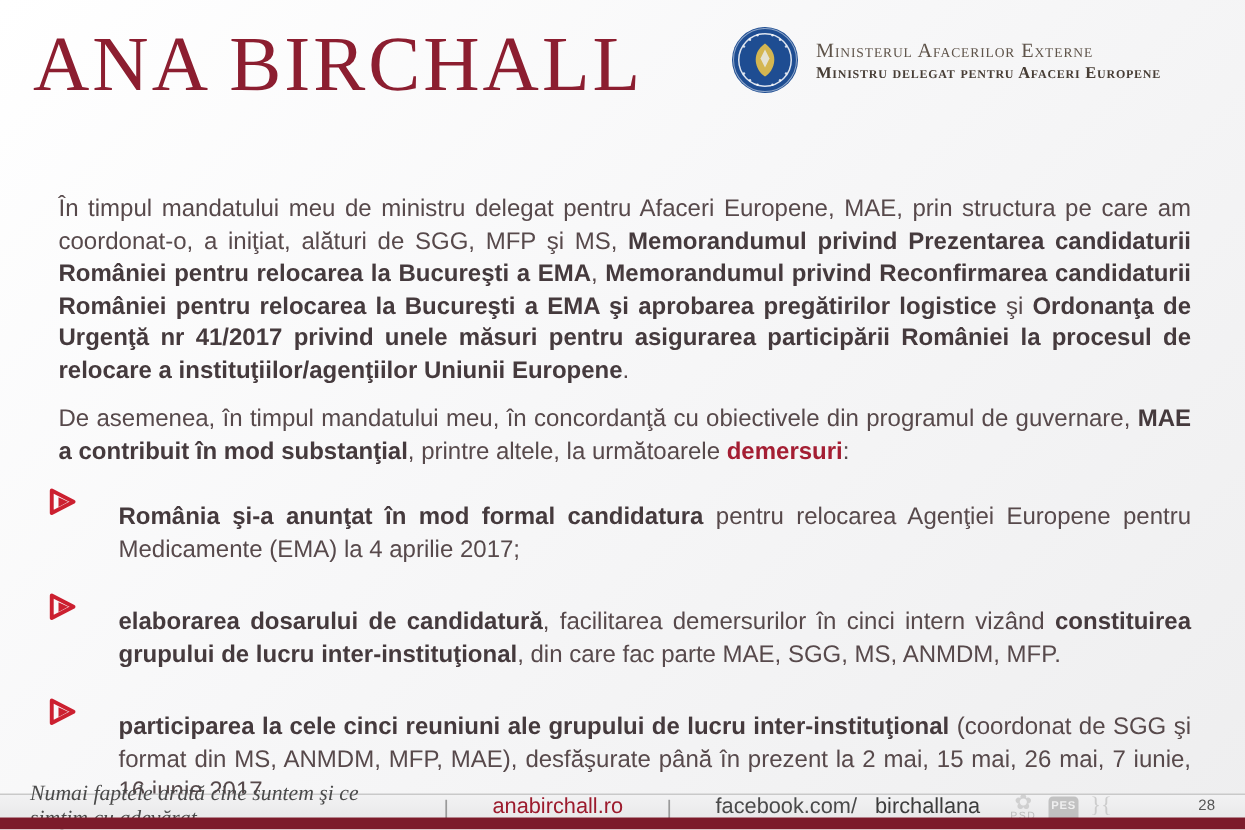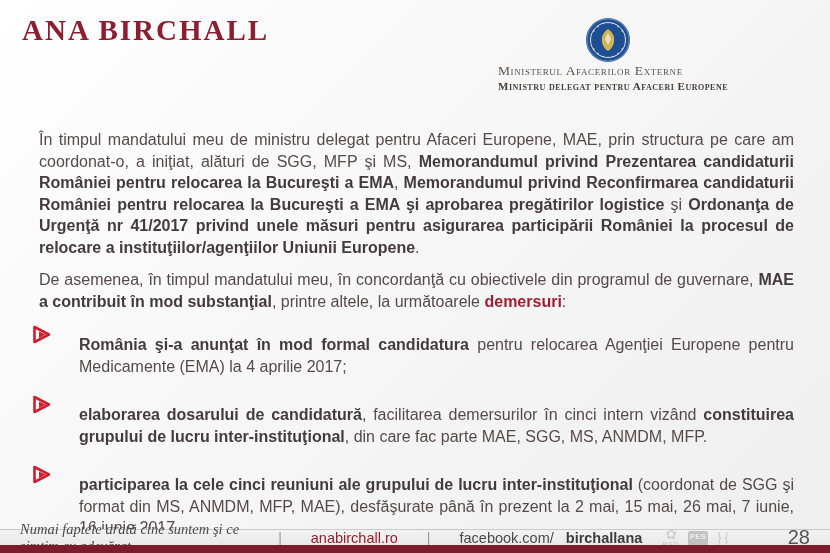--- a/index.html
+++ b/index.html
@@ -6,23 +6,23 @@
   body{font-family:"Liberation Sans",sans-serif;}
   .slide{
     position:relative;width:830px;height:553px;overflow:hidden;
     background:linear-gradient(135deg,#ffffff 0%,#f7f7f8 45%,#eeeeef 100%);
   }
   
   .header{position:absolute;top:0;left:0;right:0;height:100px;}
   .title{
     position:absolute;left:22px;top:14px;
     font-family:"Liberation Serif",serif;
-    font-size:29px;letter-spacing:2px;color:#8c1e30;font-weight:700;
+    font-size:52px;letter-spacing:2px;color:#8c1e30;font-weight:400;
   }
-  .gov-block{position:absolute;top:17px;left:487px;display:flex;align-items:center;flex-direction:column;}
+  .gov-block{position:absolute;top:17px;left:487px;display:flex;align-items:center;}
   .gov-seal{width:46px;height:46px;flex:0 0 auto;}
   .gov-text{margin-left:11px;font-family:"Liberation Serif",serif;font-variant:small-caps;}
   .gov-line1{font-size:13.5px;letter-spacing:0.6px;color:#5e5349;}
   .gov-line2{font-size:11px;font-weight:bold;letter-spacing:0.5px;color:#473d35;margin-top:1px;}
   
   .content{position:absolute;left:28px;right:25px;top:118px;color:#57494b;font-size:16px;line-height:21.5px;}
   .content p{margin:11px;text-align:justify;}
   .para2{margin-top:8px !important;}
   .b{font-weight:bold;color:#453a3d;}
   .accent{color:#a41e33;font-weight:bold;}
@@ -35,32 +35,32 @@
     position:absolute;left:0;right:0;bottom:8px;height:16px;
     border-top:1px solid #c9c9c9;
     display:flex;align-items:center;padding:0 20px;box-sizing:border-box;
     background:linear-gradient(180deg,#f2f2f3,#e9e9ea);
     gap:20px;
   }
   .motto{font-family:"Liberation Serif",serif;font-style:italic;font-size:14.5px;color:#4a4a4a;}
   .sep{color:#9a9a9a;margin:0 9px;font-size:14px;}
   .site{font-size:14.5px;font-weight:normal;color:#9c1b2d;}
   .fb{font-size:14.5px;color:#4a4a4a;}
-  .fb .fb-bold{font-weight:bold;color:#3c3c3c;padding-left:12px;}
+  .fb .fb-bold{font-weight:normal;color:#3c3c3c;padding-left:12px;}
   .footer-logos{display:flex;align-items:flex-end;margin-left:auto;margin-right:26px;gap:8px;opacity:.75;}
   .psd-logo{display:flex;flex-direction:column;align-items:center;color:#b5b5b5;}
   .psd-flower{font-size:14px;line-height:14px;color:#c6c6c6;}
   .psd-label{font-size:7px;letter-spacing:1px;color:#adadad;}
   .pes-logo{position:relative;width:20px;height:17px;background:#b3b3b3;border-radius:3px;}
   .pes-logo::after{content:"";position:absolute;left:3px;bottom:-4px;border:4px solid transparent;border-top-color:#b3b3b3;border-left-color:#b3b3b3;}
   .pes-label{position:absolute;top:1px;left:2px;font-size:7.5px;font-weight:bold;color:#f0f0f0;letter-spacing:0.5px;}
   .sd-logo{display:flex;flex-direction:column;align-items:flex-start;color:#c2c2c2;}
   .sd-brackets{font-size:15px;line-height:13px;font-family:"Liberation Serif",serif;color:#c2c2c2;}
   .sd-sub{width:26px;height:2px;background:#d6d6d6;margin-top:2px;}
-  .page-num{font-size:20px;color:#555;}
+  .page-num{font-size:10px;color:#555;}
   .red-bar{position:absolute;left:0;right:0;bottom:0;height:8px;background:#7c1b2b;}
 </style>
 </head>
 <body>
 
 <div class="slide">
 
   <div class="header">
     <div class="title">ANA BIRCHALL</div>
     <div class="gov-block">

